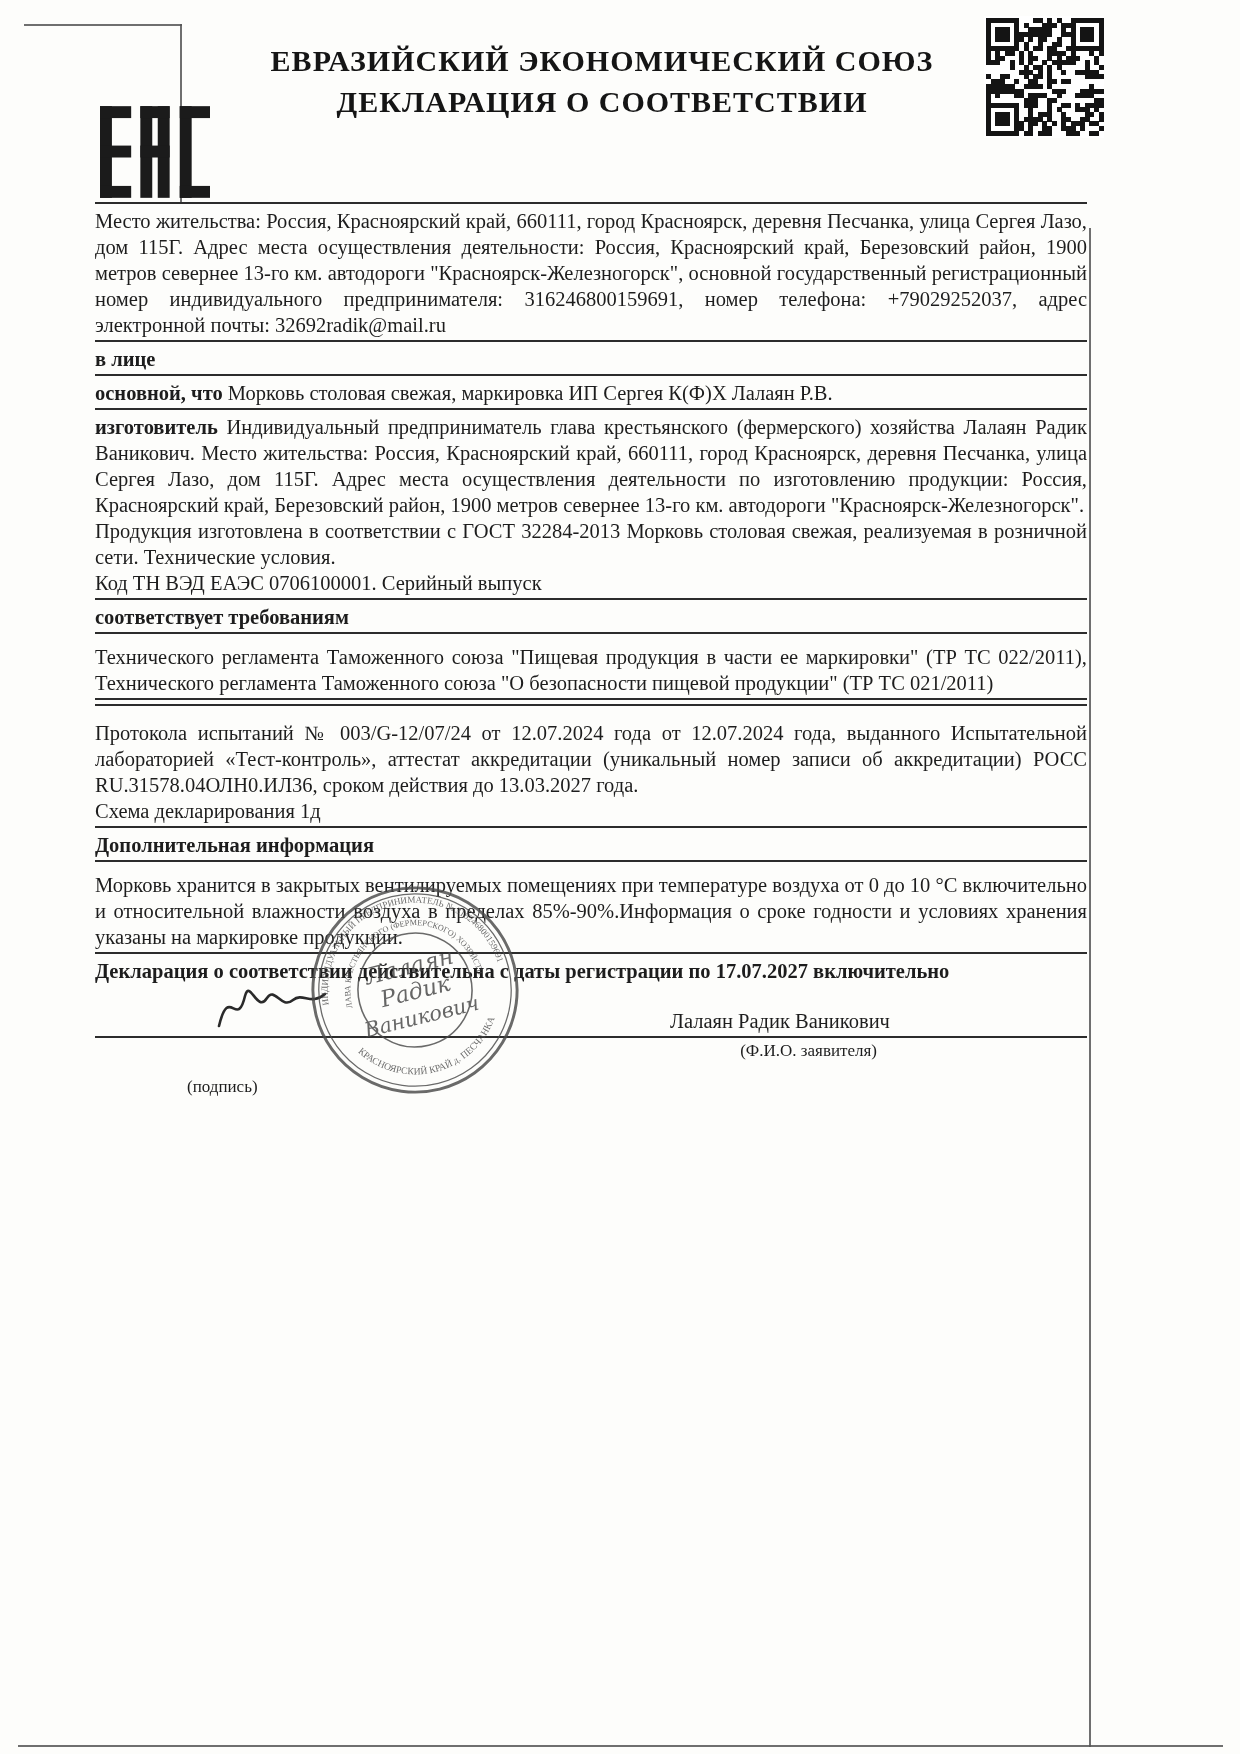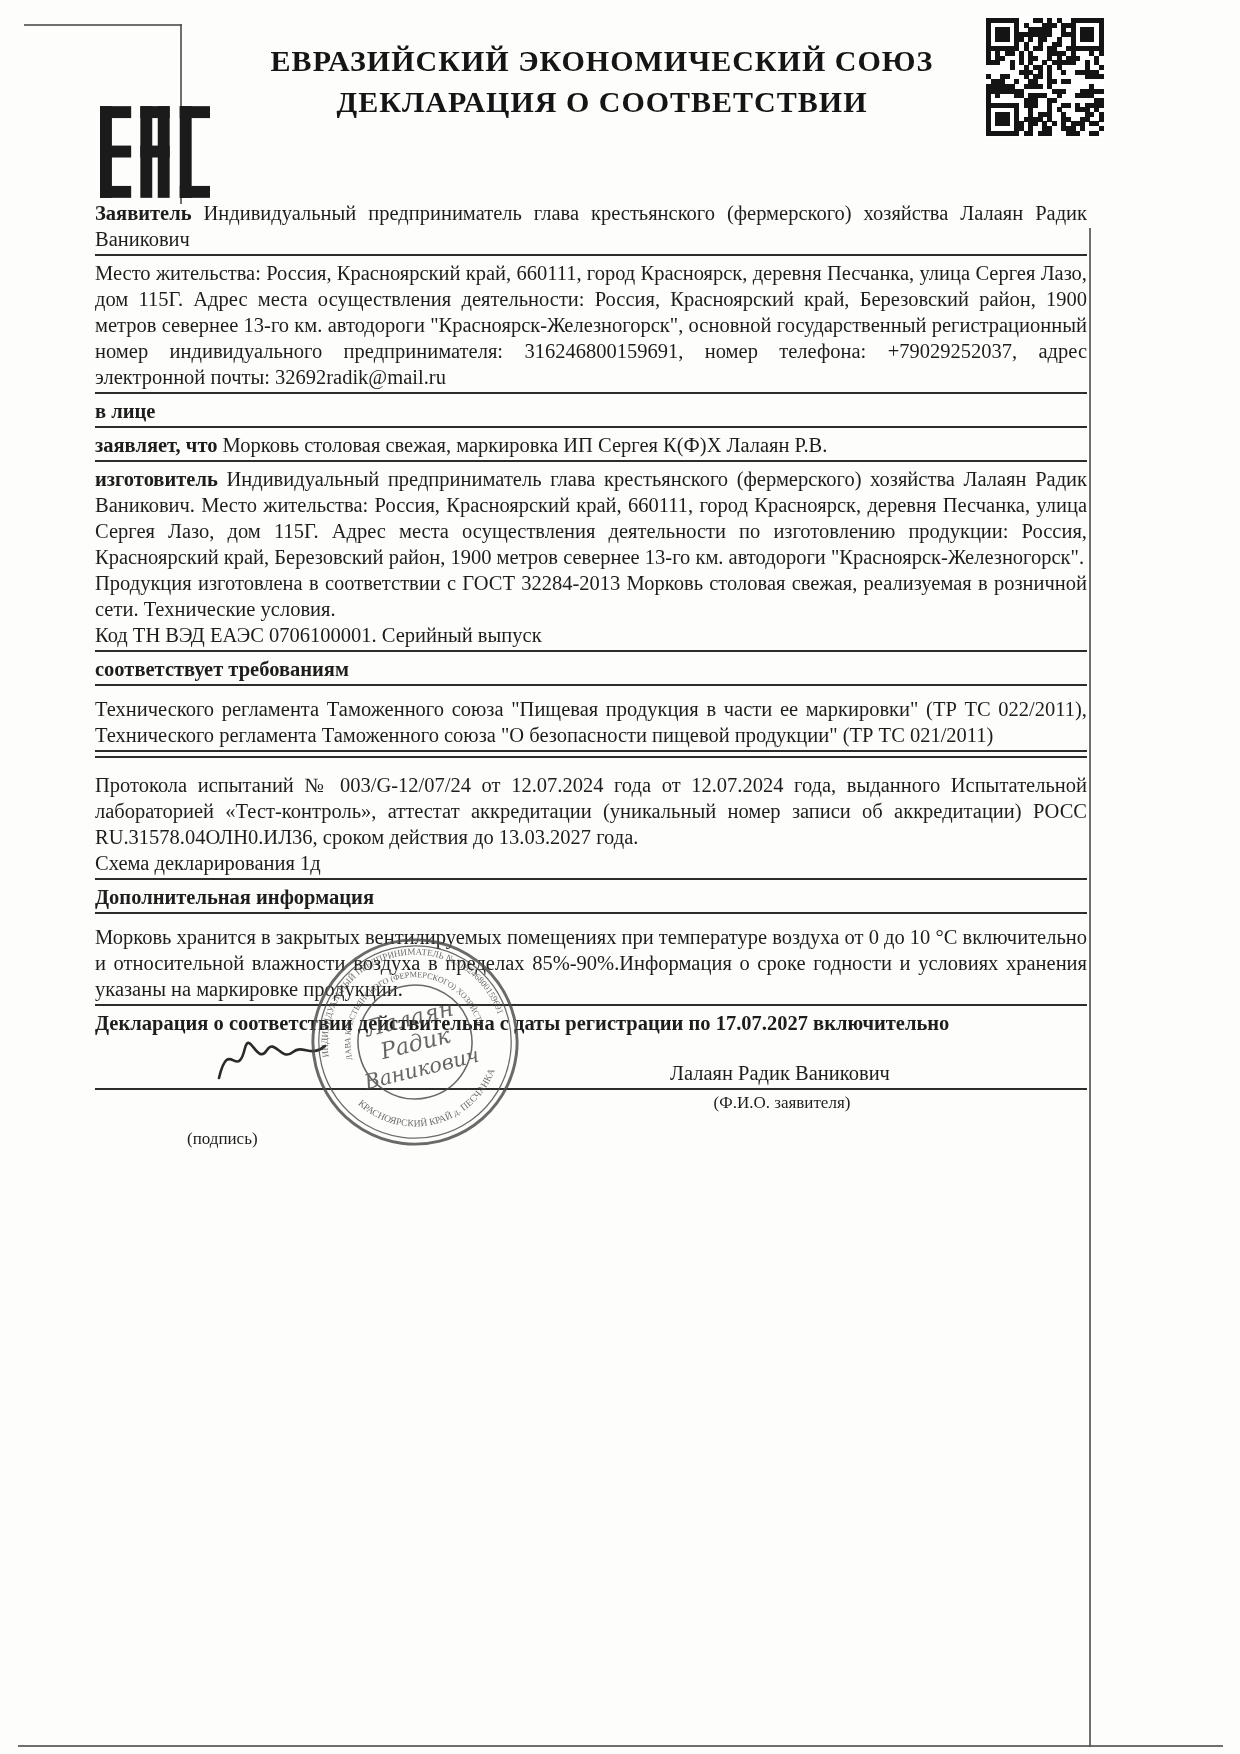--- a/index.html
+++ b/index.html
@@ -30,21 +30,21 @@
   .b { font-weight:bold; }
   .rule { border-top:2px solid #2c2c2c; margin:2px 0 4px 0; }
   .gap6 { height:6px; } .gap10 { height:10px; }
 
   .sig-row { position:relative; height:54px; border-bottom:2px solid #2c2c2c; }
   .sig-stroke { position:absolute; left:118px; bottom:2px; }
   .sig-name { position:absolute; left:520px; bottom:3px; width:330px; text-align:center;
     font-size:20.5px; }
   .sig-labels { position:relative; height:28px; font-size:17px; }
   .sig-label-l { position:absolute; left:92px; top:3px;margin-top:36px; }
-  .sig-label-r { position:absolute; left:592px; top:3px; width:190px; text-align:center; }
+  .sig-label-r { position:absolute; left:592px; top:3px; width:190px; text-align:right; }
 
   .stamp { position:absolute; left:212px; top:-102px; width:216px; height:216px;
     opacity:.82; transform:rotate(-14deg); pointer-events:none; }
 
   .footer-block { margin-top:46px; }
   .foot-line { font-size:20.5px; font-weight:bold; line-height:26px; }
   .foot-gap { height:20px; }
 </style>
 </head>
 <body>
@@ -410,30 +410,29 @@
       <i style="left:110.10000000000001px;top:114.80000000000001px"></i>
     </div>
 
   <div class="doc-header">
     <div class="t">ЕВРАЗИЙСКИЙ ЭКОНОМИЧЕСКИЙ СОЮЗ</div>
     <div class="t">ДЕКЛАРАЦИЯ О СООТВЕТСТВИИ</div>
   </div>
 
   <div class="content">
 
-    <p class="para"><b class="b">Заявитель</b> <span>Индивидуальный предприниматель глава крестьянского (фермерского) хозяйства Лалаян Радик Ваникович</span></p>
     <div class="rule"></div>
 
     <p class="para">Место жительства: Россия, Красноярский край, 660111, город Красноярск, деревня Песчанка, улица Сергея Лазо, дом 115Г. Адрес места осуществления деятельности: Россия, Красноярский край, Березовский район, 1900 метров севернее 13-го км. автодороги "Красноярск-Железногорск", основной государственный регистрационный номер индивидуального предпринимателя: 316246800159691, номер телефона: +79029252037, адрес электронной почты: 32692radik@mail.ru</p>
     <div class="rule"></div>
 
     <p class="para line1 b">в лице</p>
     <div class="rule"></div>
 
-    <p class="para line1"><b class="b">заявляет, что</b> <span>Морковь столовая свежая, маркировка ИП Сергея К(Ф)Х Лалаян Р.В.</span></p>
+    <p class="para line1"><b class="b">основной, что</b> <span>Морковь столовая свежая, маркировка ИП Сергея К(Ф)Х Лалаян Р.В.</span></p>
     <div class="rule"></div>
 
     <p class="para"><b class="b">изготовитель</b> <span>Индивидуальный предприниматель глава крестьянского (фермерского) хозяйства Лалаян Радик Ваникович. Место жительства: Россия, Красноярский край, 660111, город Красноярск, деревня Песчанка, улица Сергея Лазо, дом 115Г. Адрес места осуществления деятельности по изготовлению продукции: Россия, Красноярский край, Березовский район, 1900 метров севернее 13-го км. автодороги "Красноярск-Железногорск".</span></p>
 
     <p class="para">Продукция изготовлена в соответствии с ГОСТ 32284-2013 Морковь столовая свежая, реализуемая в розничной сети. Технические условия.</p>
 
     <p class="para line1">Код ТН ВЭД ЕАЭС 0706100001. Серийный выпуск</p>
     <div class="rule"></div>
 
     <p class="para line1 b">соответствует требованиям</p>

